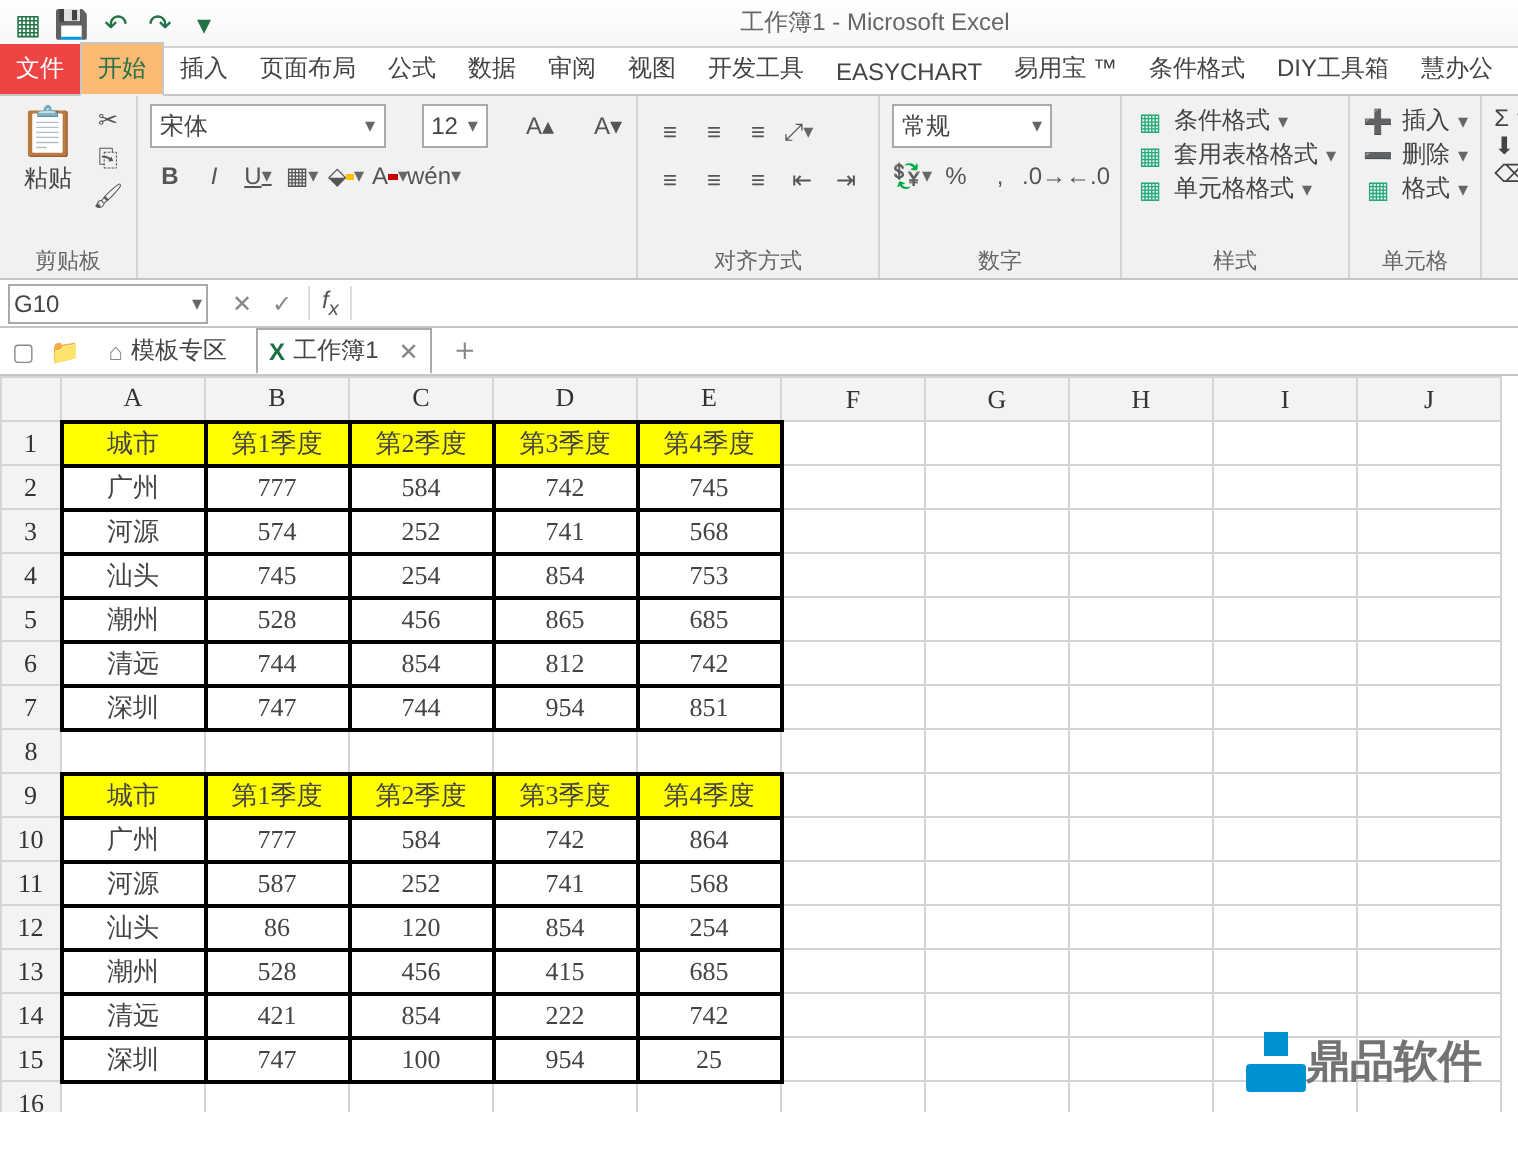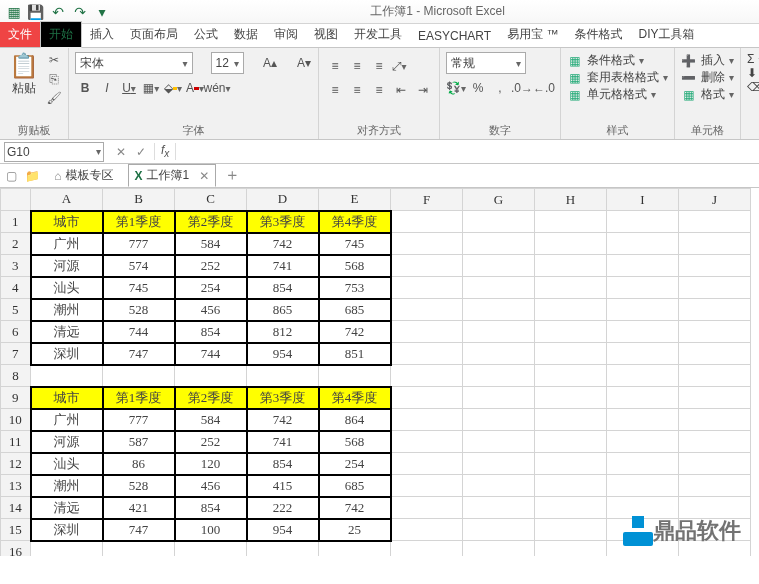--- a/index.html
+++ b/index.html
@@ -8,21 +8,21 @@
 
 .titlebar { height: 24px; background: linear-gradient(#fff,#f7f7f7); display: flex; align-items: center; border-bottom: 1px solid #d4d4d4; }
 .qat { display: flex; gap: 6px; padding: 0 6px; align-items: center; }
 .qat span { width: 16px; height: 16px; display: flex; align-items: center; justify-content: center; color: #217346; font-size: 14px; }
 .title-text { flex: 1; text-align: center; color: #666; font-size: 12px; }
 
 
 .tabs { height: 24px; background: #fff; display: flex; align-items: flex-end; border-bottom: 1px solid #c6c6c6; font-size: 12px; }
 .tab { padding: 4px 8px; cursor: pointer; color: #444; }
 .tab.file { background: #ef4444; color: #fff; }
-.tab.active { background: #000000; border: 1px solid #c6c6c6; border-bottom: 1px solid #f1f1f1; margin-bottom: -1px; color: #1e7145; }
+.tab.active { background: #fdba74; border: 1px solid #c6c6c6; border-bottom: 1px solid #f1f1f1; margin-bottom: -1px; color: #1e7145; }
 
 
 .ribbon { height: 92px; background: #f1f1f1; border-bottom: 1px solid #c6c6c6; display: flex; }
 .group { border-right: 1px solid #d4d4d4; padding: 4px 6px 2px 6px; display: flex; flex-direction: column; justify-content: space-between; }
 .group-label { text-align: center; font-size: 11px; color: #666; height: 14px; }
 .group-body { display: flex; gap: 4px; flex: 1; align-items: flex-start; }
 
 .paste-big { width: 36px; text-align: center; }
 .paste-big .ico { font-size: 24px; color: #d98b2f; }
 .mini-col { display: flex; flex-direction: column; gap: 3px; font-size: 12px; color: #555; }
@@ -102,20 +102,21 @@
   <div class="tab">页面布局</div>
   <div class="tab">公式</div>
   <div class="tab">数据</div>
   <div class="tab">审阅</div>
   <div class="tab">视图</div>
   <div class="tab">开发工具</div>
   <div class="tab">EASYCHART</div>
   <div class="tab">易用宝 ™</div>
   <div class="tab">条件格式</div>
   <div class="tab">DIY工具箱</div>
+  <div class="tab">慧办公</div>
 </div>
 
 <div class="ribbon">
 
   <div class="group">
     <div class="group-body">
       <div class="paste-big">
         <div class="ico">📋</div>
         <div>粘贴</div>
       </div>
@@ -145,21 +146,20 @@
       <div class="font-row2">
         <div class="font-btn bold">B</div>
         <div class="font-btn italic">I</div>
         <div class="font-btn underline">U<span class="dd">▾</span></div>
         <div class="font-btn">▦<span class="dd">▾</span></div>
         <div class="font-btn">⬙<span class="color-bar y"></span><span class="dd">▾</span></div>
         <div class="font-btn">A<span class="color-bar"></span><span class="dd">▾</span></div>
         <div class="font-btn">wén<span class="dd">▾</span></div>
       </div>
     </div>
-    <div class="group-label">字体</div>
   </div>
 
   <div class="group align-grp">
     <div>
       <div class="font-row2">
         <span class="font-btn">≡</span>
         <span class="font-btn">≡</span>
         <span class="font-btn">≡</span>
         <span class="font-btn">⤢<span class="dd">▾</span></span>
       </div>

